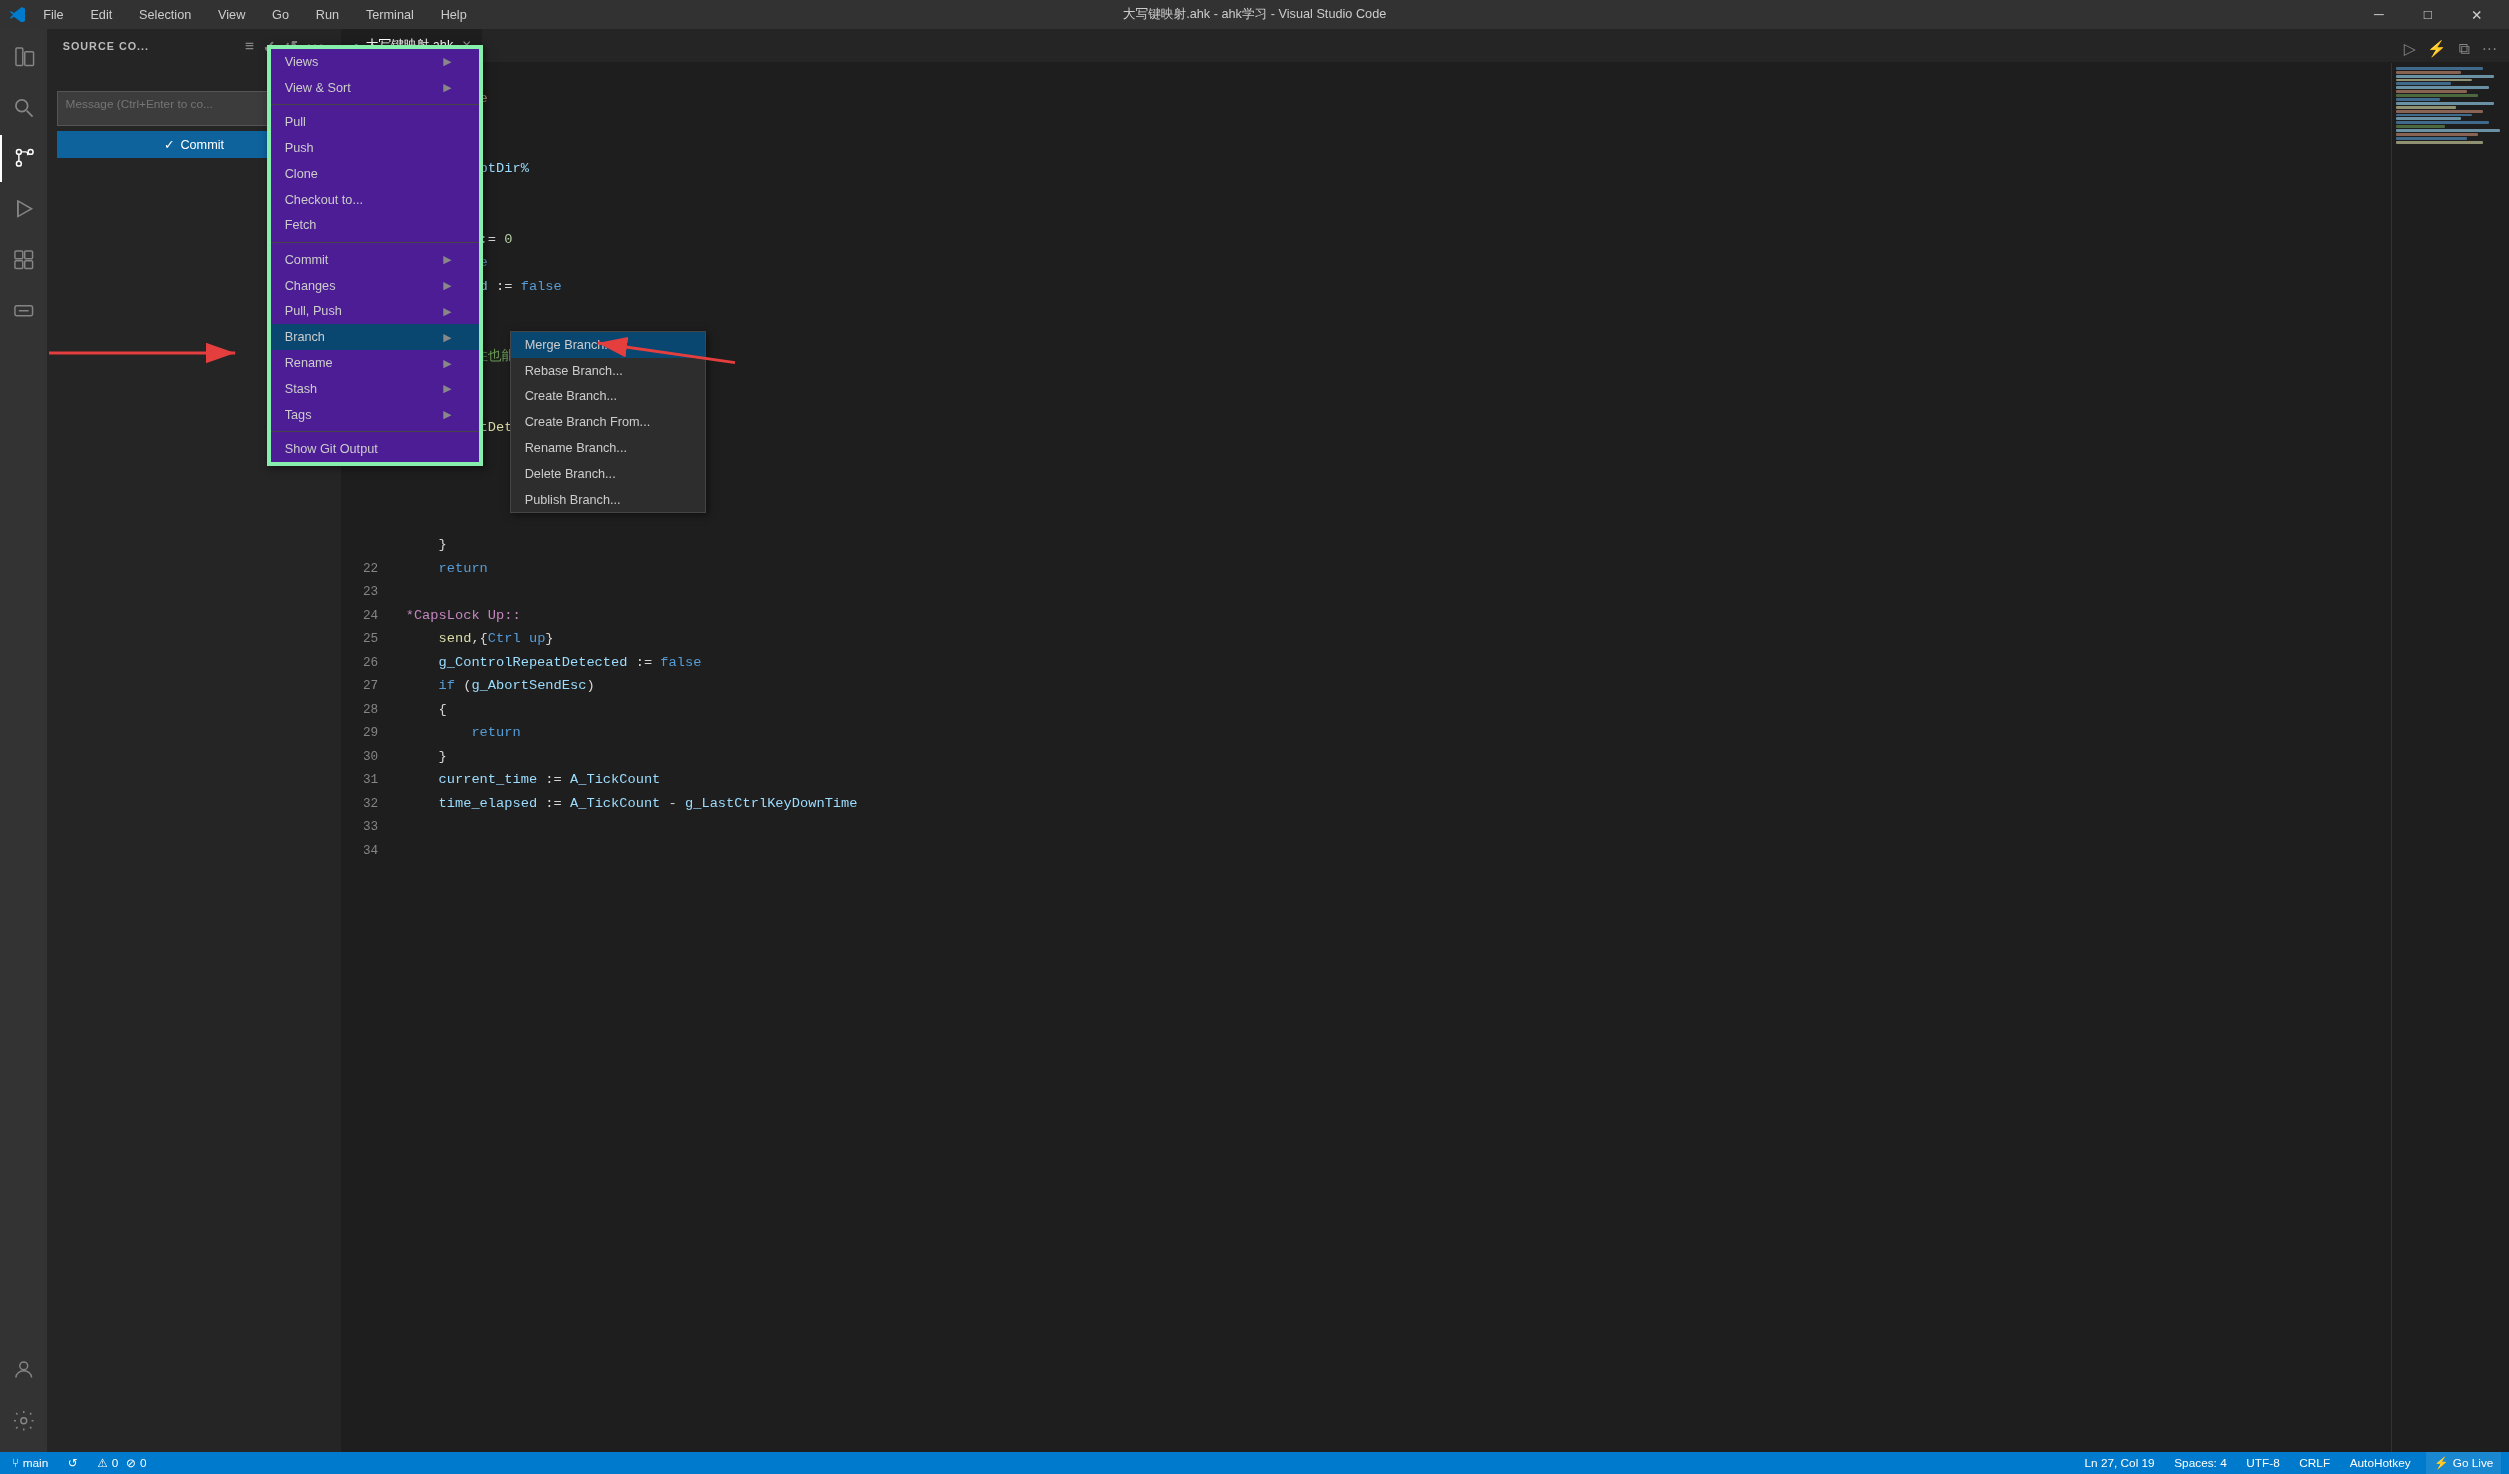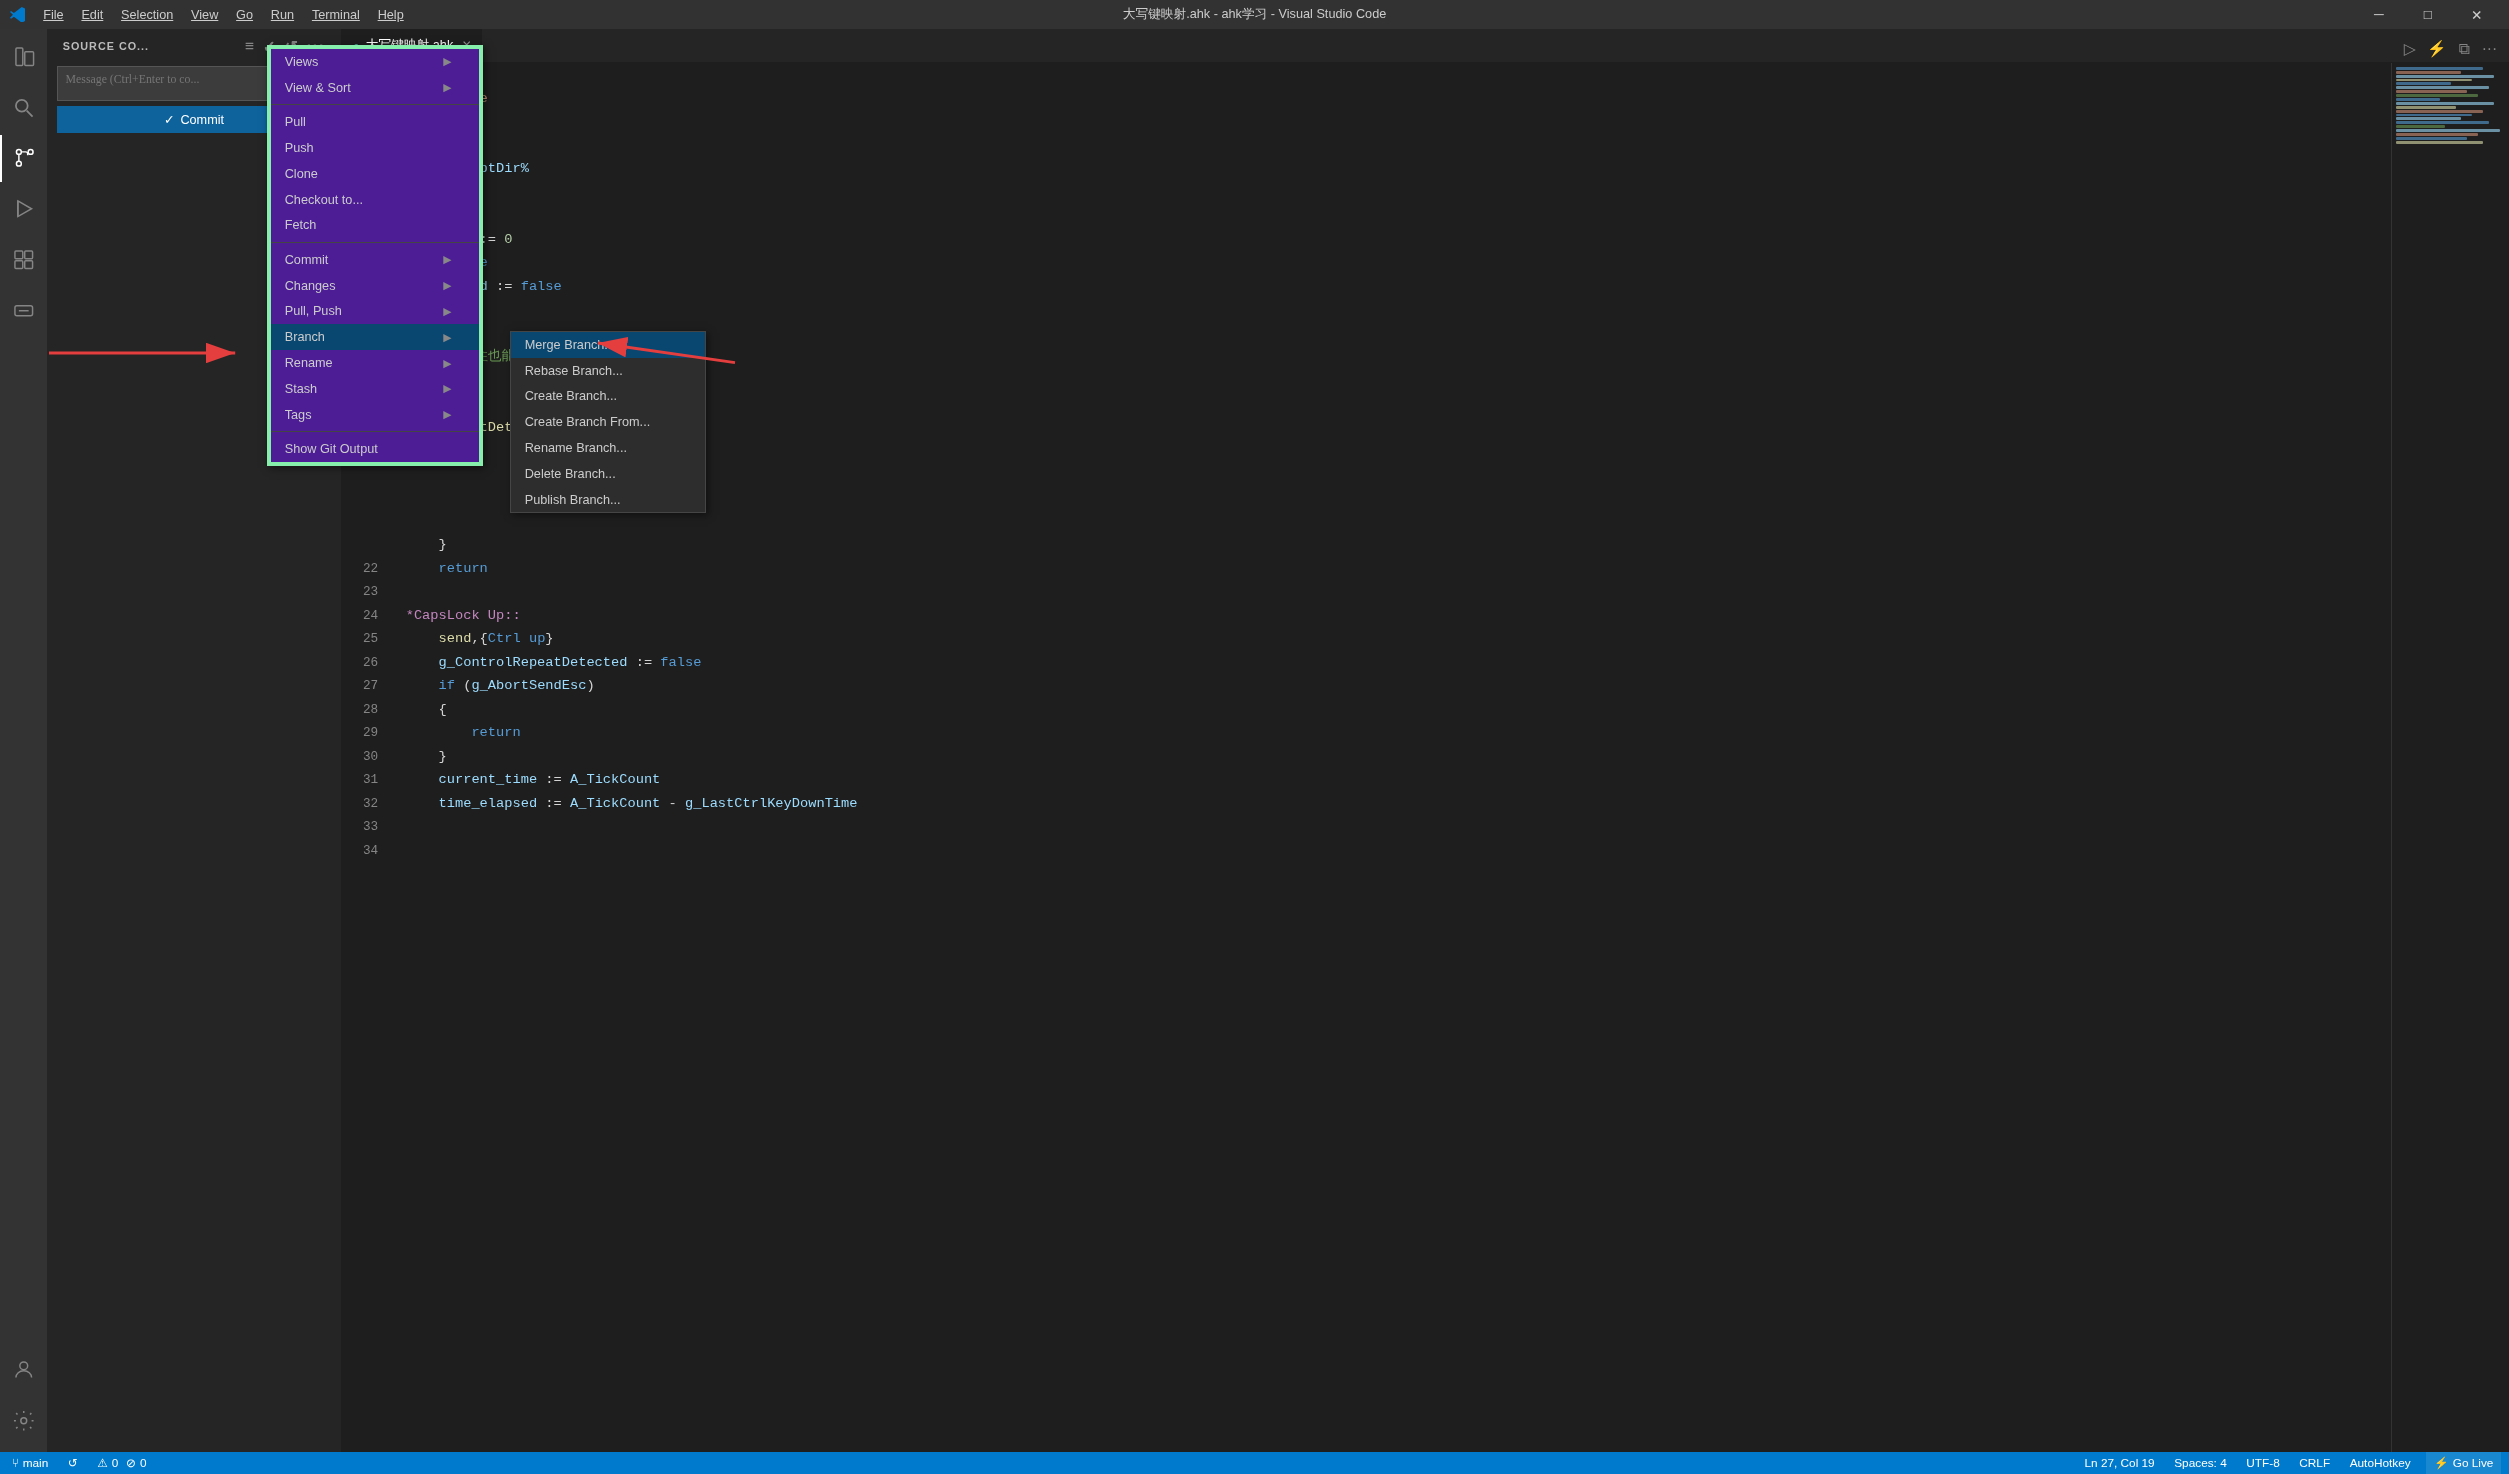--- a/index.html
+++ b/index.html
@@ -19,24 +19,23 @@
       height: 29px;
       background: #323233;
       display: flex;
       align-items: center;
       padding: 0 9.8px;
       position: relative;
       z-index: 100;
     }
     .title-bar-menu {
       display: flex;
-      gap: 6px;
+      gap: 15px;
       font-size: 12.7px;
       color: #cccccc;
-      text-decoration: underline;
     }
     .title-bar-menu span {
       cursor: pointer;
       padding: 2px 5.9px;
     }
     .title-center {
       position: absolute;
       left: 50%;
       transform: translateX(-50%);
       font-size: 12.7px;
@@ -130,21 +129,22 @@
     }
     .commit-message-input {
       width: 100%;
       background: #3c3c3c;
       border: 1px solid #555;
       color: #cccccc;
       padding: 5.9px 7.8px;
       font-size: 11.8px;
       resize: none;
       height: 35px;
-      font-family: Liberation Serif, serif;
+      font-family: Liberation Sans, sans-serif;
+      margin-top: 25px;
     }
     .commit-button {
       background: #0e639c;
       color: #ffffff;
       border: none;
       padding: 5.9px 11.8px;
       cursor: pointer;
       font-size: 12.7px;
       display: flex;
       align-items: center;

